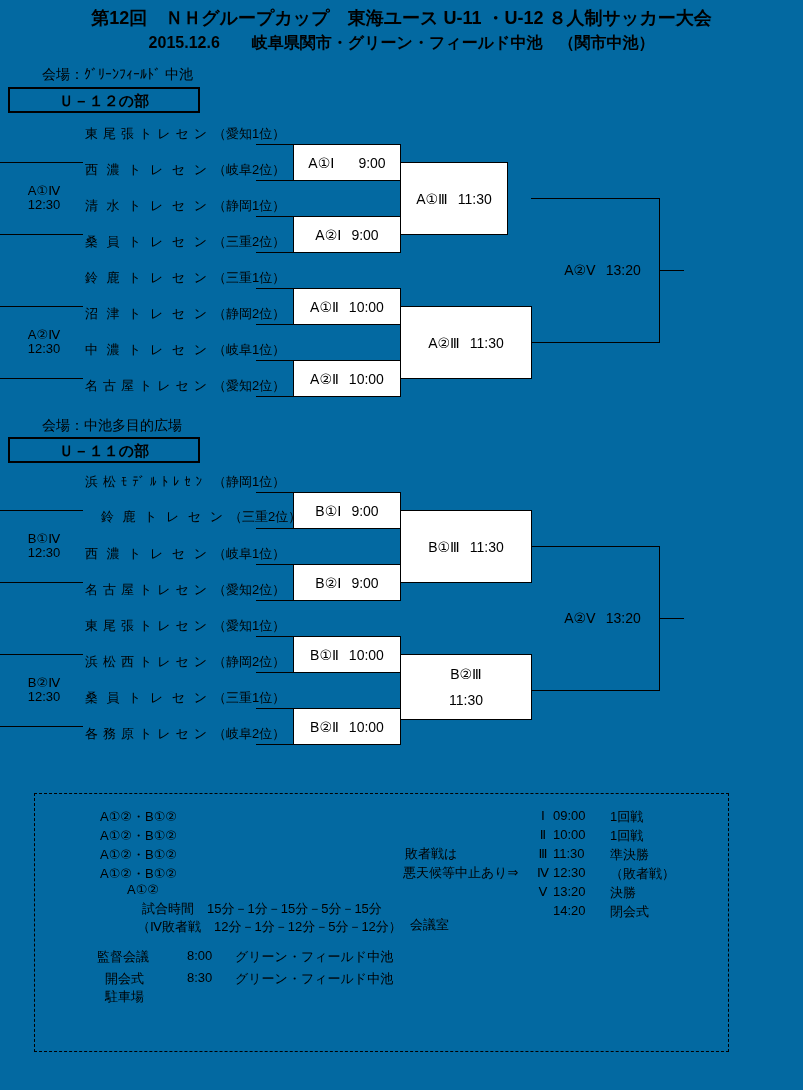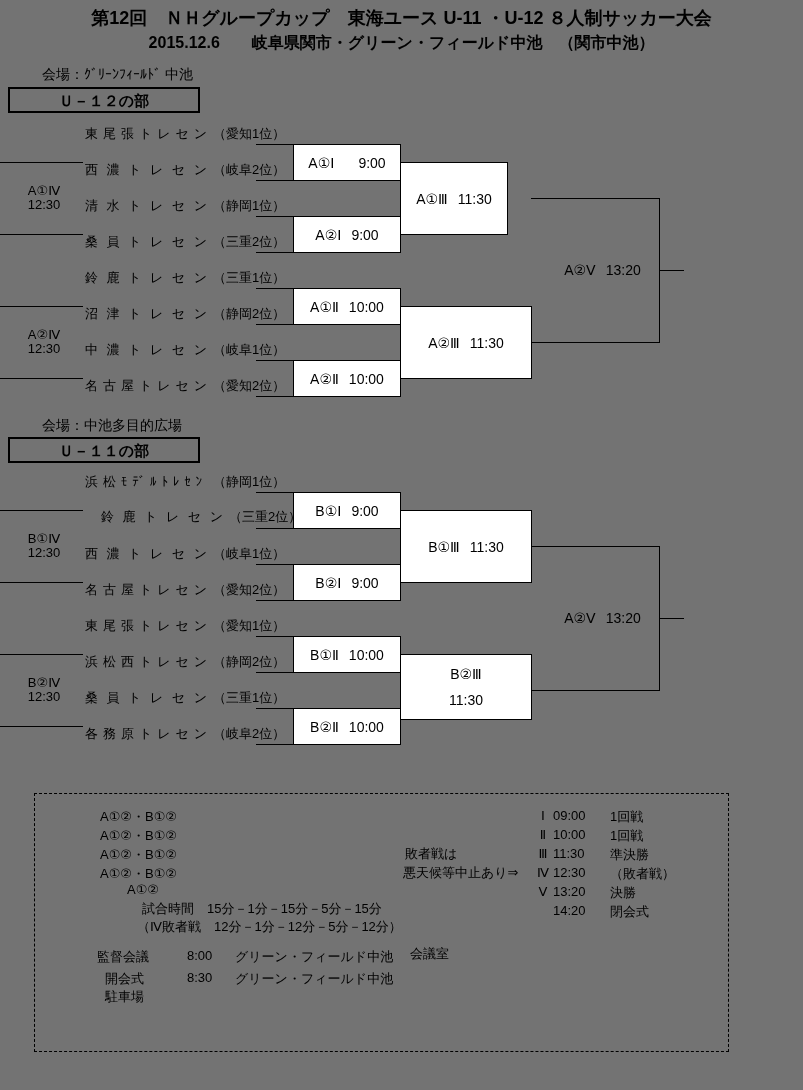--- a/index.html
+++ b/index.html
@@ -1,17 +1,17 @@
 <!DOCTYPE html>
 <html><head>
 <meta charset="utf-8">
 <style>
   html,body { margin:0; padding:0; background:#fff; }
   #page {
-    position:relative; width:803px; height:1090px; background:#737373;
+    position:relative; width:803px; height:1090px; background:#0369a1;
     font-family:"Liberation Sans","DejaVu Sans",sans-serif; color:#000;
     overflow:hidden;
   }
   .title1 { position:absolute; top:6px; left:0; width:803px; text-align:center;
             font-size:18px; font-weight:bold; white-space:pre; }
   .title2 { position:absolute; top:33px; left:0; width:803px; text-align:center;
             font-size:16px; font-weight:bold; white-space:pre; }
   .venue  { position:absolute; left:42px; font-size:14px; white-space:pre; }
   .division-box { position:absolute; left:8px; width:192px; height:26px;
             border:2px solid #000; box-sizing:border-box; text-align:center;
@@ -208,21 +208,21 @@
       </div>
       <div>
         <div class="sched-numeral" style="top: 903px;"></div>
         <div class="sched-time" style="top: 903px;">14:20</div>
         <div class="sched-label" style="top: 903px;">閉会式</div>
       </div>
       <div>
         <div class="ib" style="left: 97px; top: 948px;">監督会議</div>
         <div class="ev-time" style="top: 948px;">8:00</div>
         <div class="ev-place" style="top: 948px;">グリーン・フィールド中池</div>
-        <div class="ev-room" style="top: 945px;">会議室</div>
+        <div class="ev-room" style="top: 916px;">会議室</div>
       </div>
       <div>
         <div class="ib" style="left: 105px; top: 970px;">開会式</div>
         <div class="ev-time" style="top: 970px;">8:30</div>
         <div class="ev-place" style="top: 970px;">グリーン・フィールド中池</div>
       </div>
       <div>
         <div class="ib" style="left: 105px; top: 988px;">駐車場</div>
       </div>
     </div>

